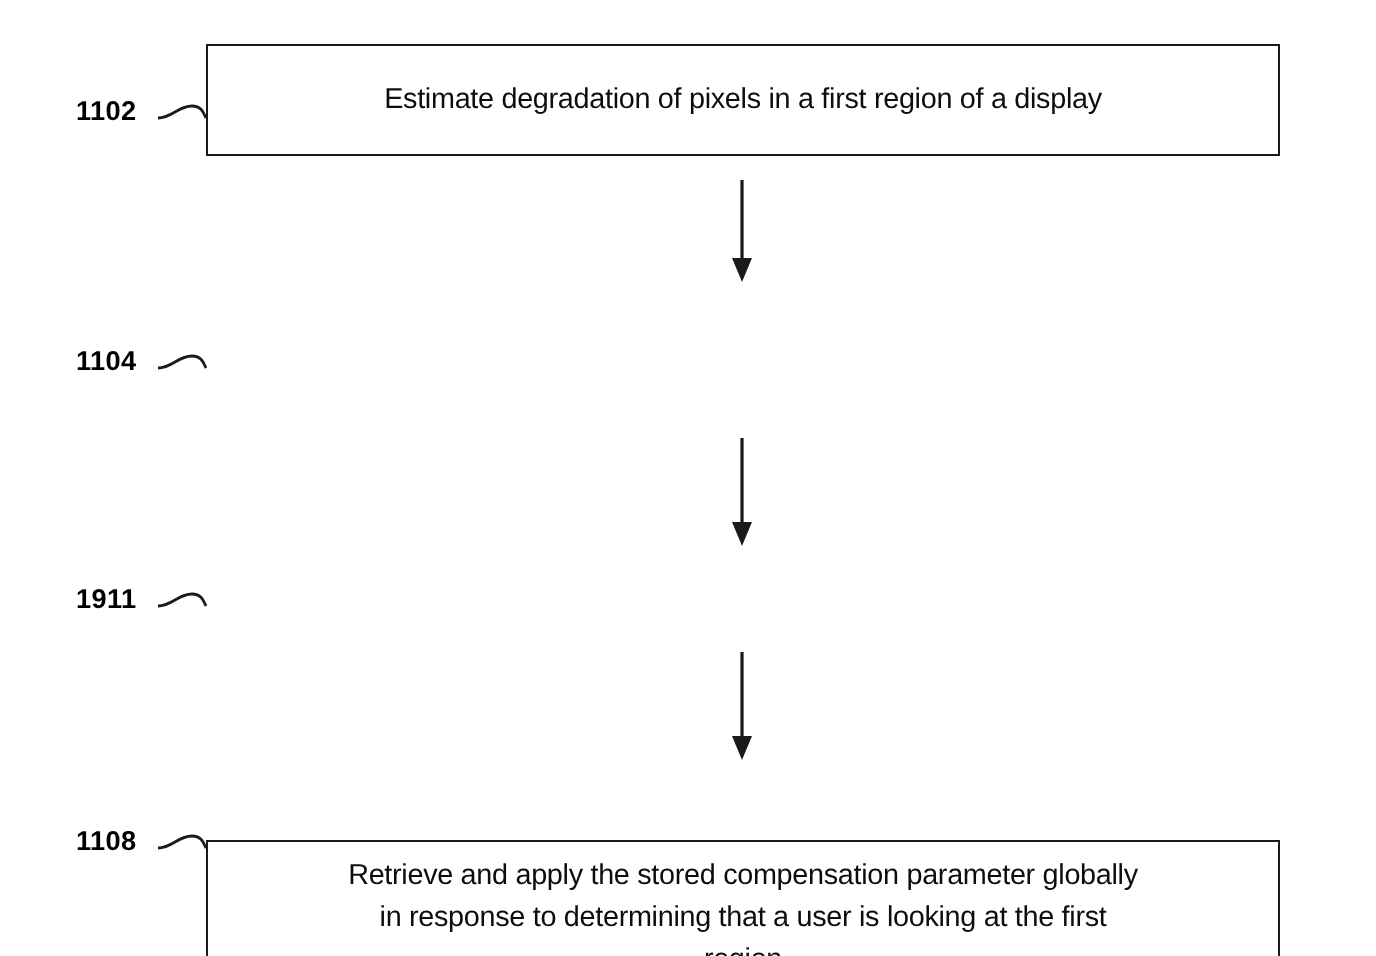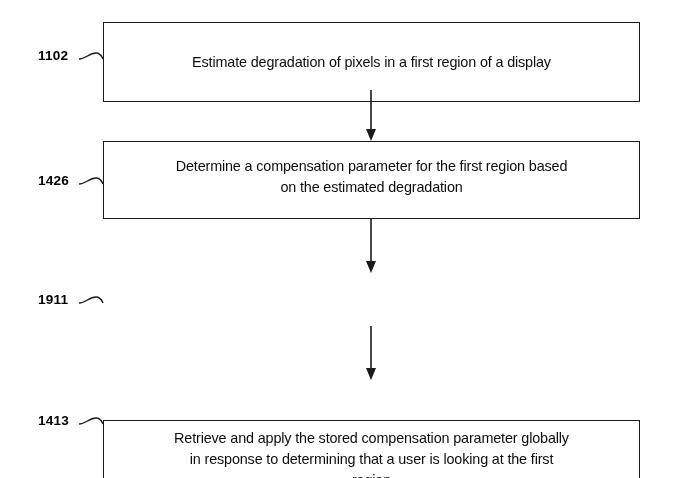--- a/index.html
+++ b/index.html
@@ -42,21 +42,21 @@
     width: 100%;
     padding: 0 10px;
     box-sizing: border-box;
     font-size: 14.4px;
     line-height: 21px;
     letter-spacing: -0.15px;
     white-space: pre-line;
     color: #0d0d0d;
   }
 
-  #box-1102 { top: 14px;  height: 80px; }
+  #box-1102 { top: 14px;  height: 56px; }
   #box-1104 { top: 133px; height: 78px; }
   #box-1106 { top: 265px; height: 53px; }
   #box-1108 { top: 372px; height: 83px; margin-top: 40px; }
 
   
   #box-1104 .box-text { transform: translateY(-3px); }
   #box-1108 .box-text { transform: translateY(-2px); }
 
   
   .ref-label {
@@ -100,45 +100,41 @@
   </svg>
   <div class="proc-box" id="box-1102">
     <span class="box-text">Estimate degradation of pixels in a first region of a display</span>
   </div>
 
   <svg class="connector" id="arrow-1" viewBox="0 0 28 51" xmlns="http://www.w3.org/2000/svg">
     <line x1="14" y1="0" x2="14" y2="42" stroke="#1a1a1a" stroke-width="1.6"></line>
     <polygon points="14,51 9,39 19,39" fill="#1a1a1a"></polygon>
   </svg>
 
-  <div class="ref-label" id="ref-1104">1426</div>
+  <div class="ref-label" id="ref-1104">1104</div>
   <svg class="leader" style="left:78px; top:165px;" viewBox="0 0 42 20" xmlns="http://www.w3.org/2000/svg">
     <path d="M1,11 C8,11 11,5 18,5 C23,5 24,9 25,11 L25,11" fill="none" stroke="#1a1a1a" stroke-width="1.4"></path>
   </svg>
-  <div class="proc-box" id="box-1104">
-    <span class="box-text">Determine a compensation parameter for the first region based
-on the estimated degradation</span>
-  </div>
 
   <svg class="connector" id="arrow-2" viewBox="0 0 28 54" xmlns="http://www.w3.org/2000/svg">
     <line x1="14" y1="0" x2="14" y2="45" stroke="#1a1a1a" stroke-width="1.6"></line>
     <polygon points="14,54 9,42 19,42" fill="#1a1a1a"></polygon>
   </svg>
 
   <div class="ref-label" id="ref-1106">1911</div>
   <svg class="leader" style="left:78px; top:284px;" viewBox="0 0 42 20" xmlns="http://www.w3.org/2000/svg">
     <path d="M1,11 C8,11 11,5 18,5 C23,5 24,9 25,11 L25,11" fill="none" stroke="#1a1a1a" stroke-width="1.4"></path>
   </svg>
 
   <svg class="connector" id="arrow-3" viewBox="0 0 28 54" xmlns="http://www.w3.org/2000/svg">
     <line x1="14" y1="0" x2="14" y2="45" stroke="#1a1a1a" stroke-width="1.6"></line>
     <polygon points="14,54 9,42 19,42" fill="#1a1a1a"></polygon>
   </svg>
 
-  <div class="ref-label" id="ref-1108">1413</div>
+  <div class="ref-label" id="ref-1108">1108</div>
   <svg class="leader" style="left:78px; top:405px;" viewBox="0 0 42 20" xmlns="http://www.w3.org/2000/svg">
     <path d="M1,11 C8,11 11,5 18,5 C23,5 24,9 25,11 L25,11" fill="none" stroke="#1a1a1a" stroke-width="1.4"></path>
   </svg>
   <div class="proc-box" id="box-1108">
     <span class="box-text">Retrieve and apply the stored compensation parameter globally
 in response to determining that a user is looking at the first
 region</span>
   </div>
 
 </div>

